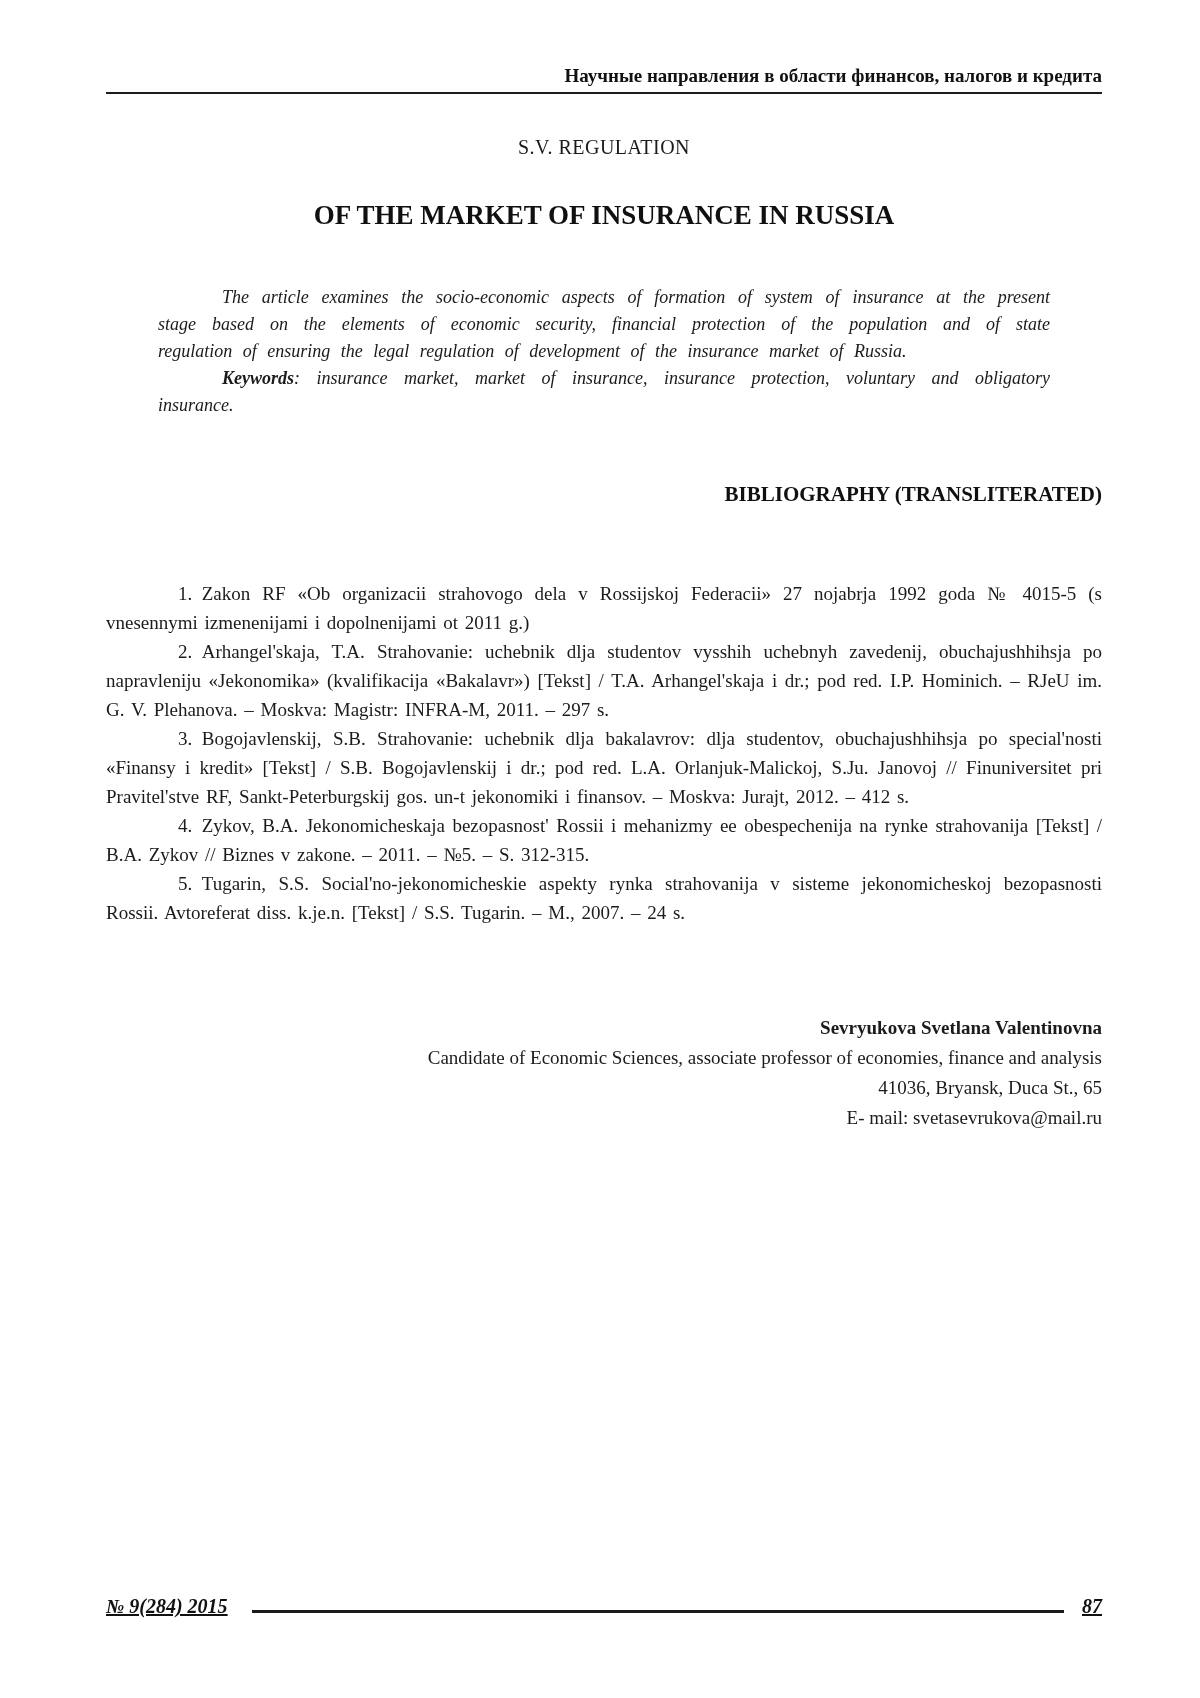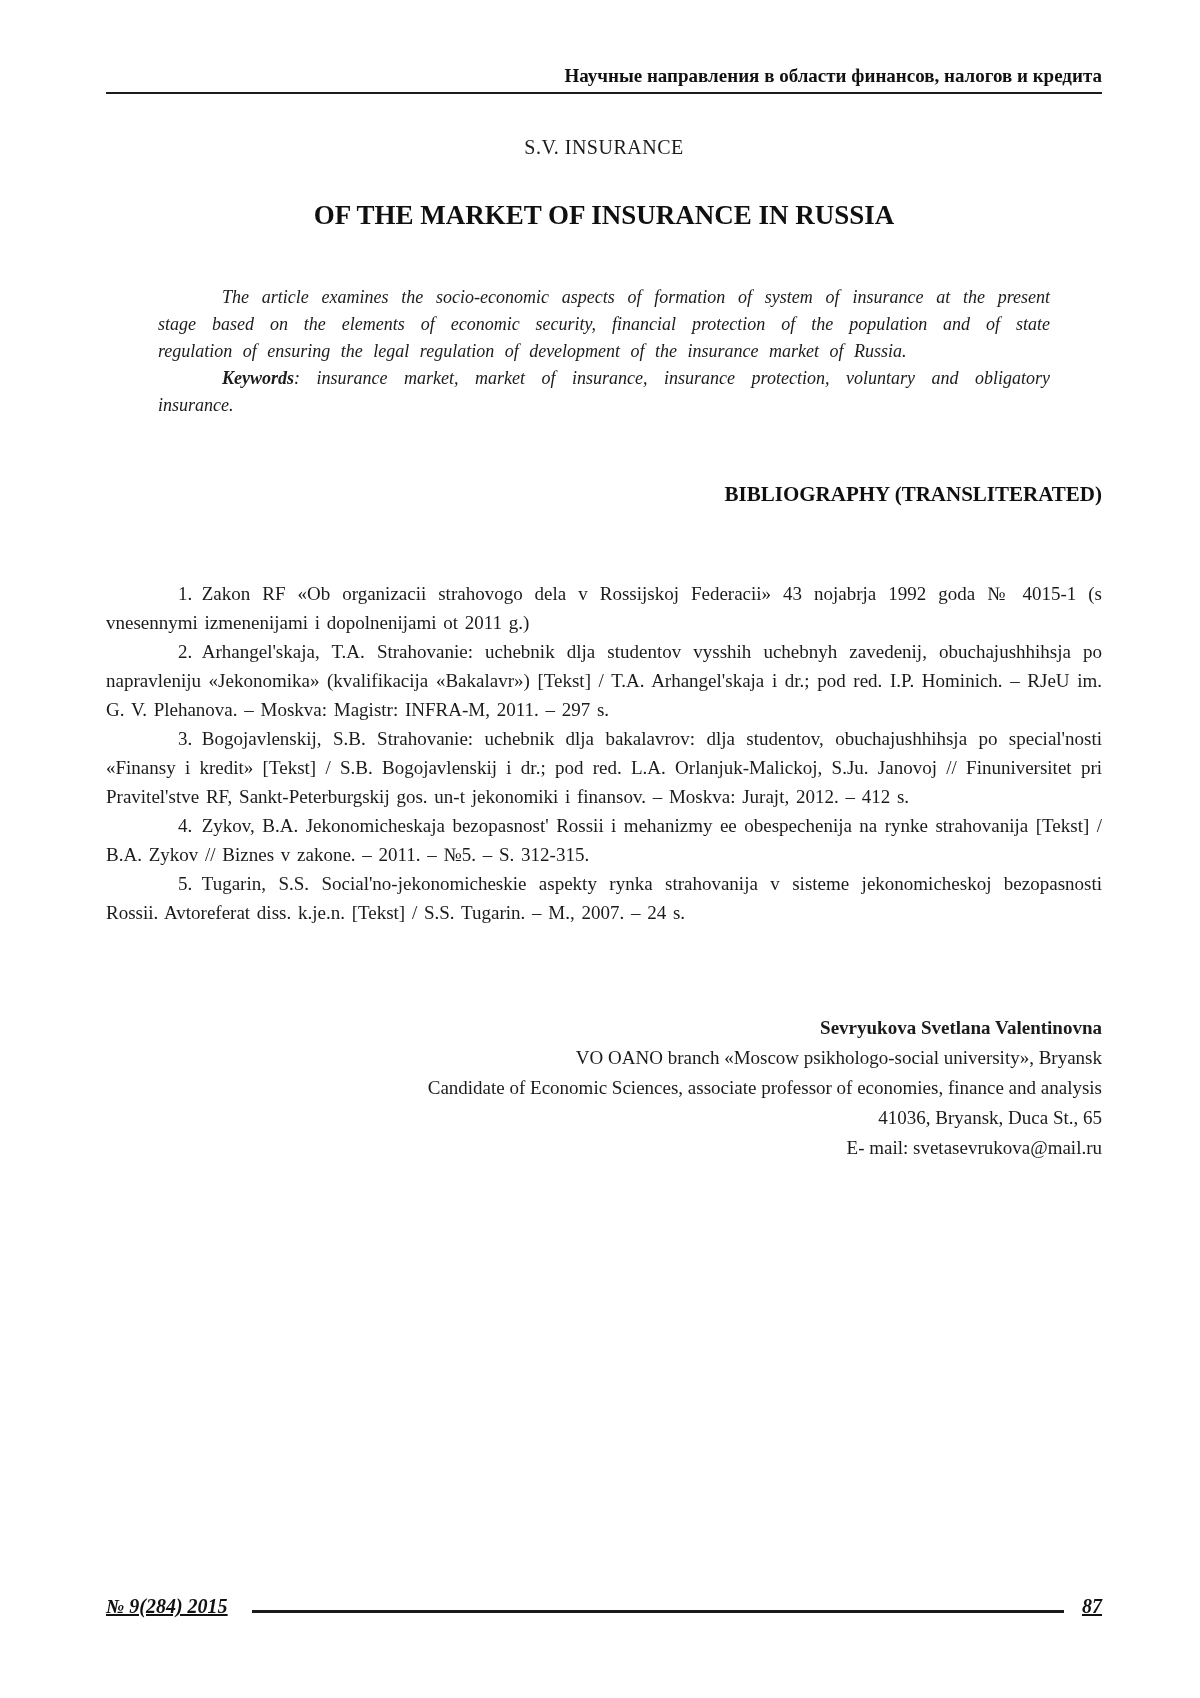--- a/index.html
+++ b/index.html
@@ -94,44 +94,43 @@
     margin: 0 18px 5px 24px;
   }
 </style>
 </head>
 <body>
 
 <div class="page">
 
   <div class="running-header">Научные направления в области финансов, налогов и кредита</div>
 
-  <div class="author-line">S.V. INSURANCE</div>
+  <div class="author-line">S.V. REGULATION</div>
 
   <div class="article-title">
     <div>OF THE MARKET OF INSURANCE IN RUSSIA</div>
   </div>
 
   <div class="abstract-block">
     <p>The article examines the socio-economic aspects of formation of system of insurance at the present stage based on the elements of economic security, financial protection of the population and of state regulation of ensuring the legal regulation of development of the insurance market of Russia.</p>
     <p><span class="keywords-label">Keywords</span><span>: insurance market, market of insurance, insurance protection, voluntary and obligatory insurance.</span></p>
   </div>
 
   <div class="bib-heading">BIBLIOGRAPHY (TRANSLITERATED)</div>
 
   <div class="bib-list">
-    <p>1. Zakon RF «Ob organizacii strahovogo dela v Rossijskoj Federacii» 43 nojabrja 1992 goda № 4015-1 (s vnesennymi izmenenijami i dopolnenijami ot 2011 g.)</p>
+    <p>1. Zakon RF «Ob organizacii strahovogo dela v Rossijskoj Federacii» 27 nojabrja 1992 goda № 4015-5 (s vnesennymi izmenenijami i dopolnenijami ot 2011 g.)</p>
     <p>2. Arhangel'skaja, T.A. Strahovanie: uchebnik dlja studentov vysshih uchebnyh zavedenij, obuchajushhihsja po napravleniju «Jekonomika» (kvalifikacija «Bakalavr») [Tekst] / T.A. Arhangel'skaja i dr.; pod red. I.P. Hominich. – RJeU im. G. V. Plehanova. – Moskva: Magistr: INFRA-M, 2011. – 297 s.</p>
     <p>3. Bogojavlenskij, S.B. Strahovanie: uchebnik dlja bakalavrov: dlja studentov, obuchajushhihsja po special'nosti «Finansy i kredit» [Tekst] / S.B. Bogojavlenskij i dr.; pod red. L.A. Orlanjuk-Malickoj, S.Ju. Janovoj // Finuniversitet pri Pravitel'stve RF, Sankt-Peterburgskij gos. un-t jekonomiki i finansov. – Moskva: Jurajt, 2012. – 412 s.</p>
     <p>4. Zykov, B.A. Jekonomicheskaja bezopasnost' Rossii i mehanizmy ee obespechenija na rynke strahovanija [Tekst] / B.A. Zykov // Biznes v zakone. – 2011. – №5. – S. 312-315.</p>
     <p>5. Tugarin, S.S. Social'no-jekonomicheskie aspekty rynka strahovanija v sisteme jekonomicheskoj bezopasnosti Rossii. Avtoreferat diss. k.je.n. [Tekst] / S.S. Tugarin. – M., 2007. – 24 s.</p>
   </div>
 
   <div class="author-info">
     <p class="name">Sevryukova Svetlana Valentinovna</p>
-    <p>VO OANO branch «Moscow psikhologo-social university», Bryansk</p>
     <p>Candidate of Economic Sciences, associate professor of economies, finance and analysis</p>
     <p>41036, Bryansk, Duca St., 65</p>
     <p>E- mail: svetasevrukova@mail.ru</p>
   </div>
 
   <div class="page-footer">
     <span>№ 9(284) 2015</span>
     <span class="footer-rule"></span>
     <span>87</span>
   </div>

